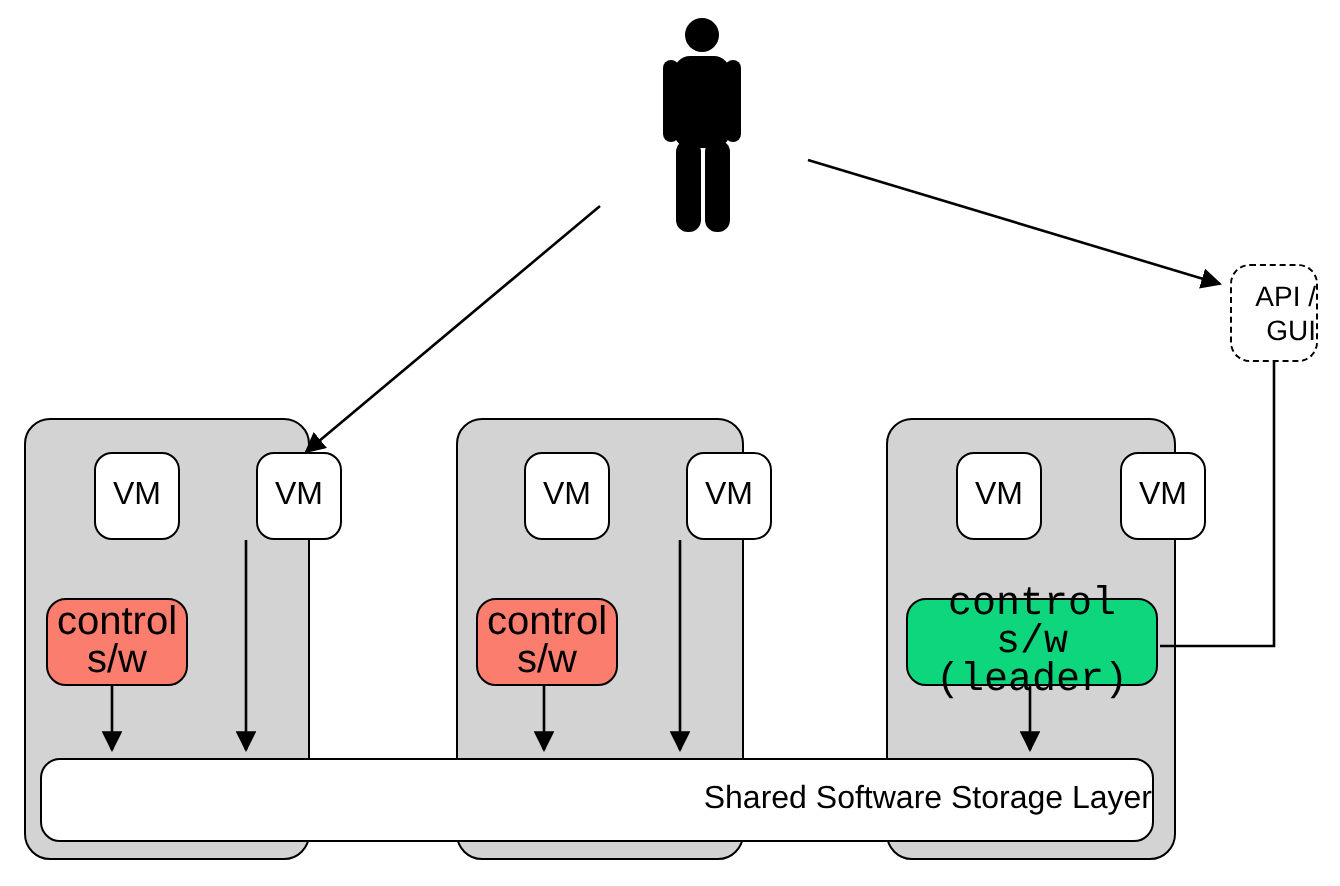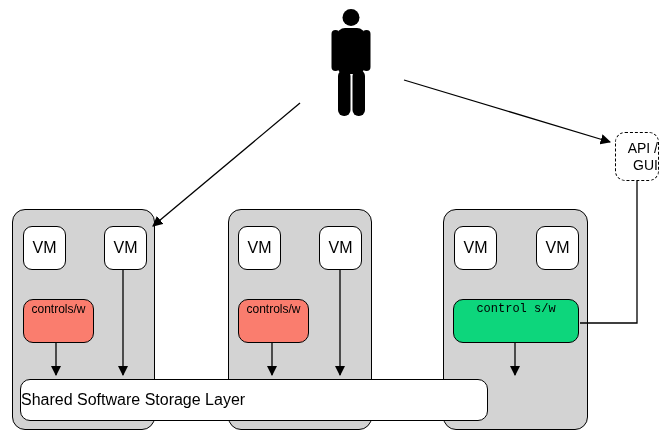--- a/index.html
+++ b/index.html
@@ -11,32 +11,33 @@
   .node{
     position:absolute;top:209px;height:221px;
     background:#d3d3d3;border:1.5px solid #000;border-radius:13px;
     box-sizing:border-box;
   }
   .vm{
     position:absolute;top:16px;width:43px;height:44px;
     background:#fff;border:1.5px solid #000;border-radius:9px;
     box-sizing:border-box;text-align:center;line-height:41px;
     font-size:16px;
+    margin-left:24px;
   }
   .ctrl{
     position:absolute;top:89px;height:44px;
     border:1.5px solid #000;border-radius:10px;box-sizing:border-box;
-    text-align:center;font-size:12px;line-height:19px;
-    display:flex;flex-direction:row;justify-content:center;
+    text-align:center;font-size:20px;line-height:19px;
+    display:flex;flex-direction:column;justify-content:center;
   }
   .ctrl span{display:block;}
   #storage-bar{
-    position:absolute;left:20px;top:379px;width:468px;height:42px;
+    position:absolute;left:20px;top:379px;width:557px;height:42px;
     background:#fff;border:1.5px solid #000;border-radius:10px;
-    box-sizing:border-box;text-align:left;line-height:39px;font-size:16px;
+    box-sizing:border-box;text-align:right;line-height:39px;font-size:16px;
   }
   #api-box{
     position:absolute;left:615px;top:132px;width:44px;height:49px;
     background:#fff;border:1.5px dashed #000;border-radius:10px;
     box-sizing:border-box;text-align:center;font-size:14px;line-height:17px;
     display:flex;flex-direction:column;justify-content:center;align-items:flex-end;
   }
   #overlay{position:absolute;left:0;top:0;pointer-events:none;}
 </style>
 </head>
@@ -60,20 +61,21 @@
       <span>control</span>
       <span>s/w</span>
     </div>
   </div>
 
   <div class="node" style="left: 443px; width: 145px; background: rgb(211, 211, 211);">
     <div class="vm" style="left: 10px; background: rgb(255, 255, 255);"><span>VM</span></div>
     <div class="vm" style="left: 92px; background: rgb(255, 255, 255);"><span>VM</span></div>
     <div class="ctrl" style="left: 9px; width: 126px; background: rgb(13, 214, 124); font-family: Liberation Mono, monospace;">
       <span>control s/w</span>
+      <span>(leader)</span>
     </div>
   </div>
 
   <div id="storage-bar">
     <span>Shared Software Storage Layer</span>
   </div>
 
   <div id="api-box">
     <span>API /</span>
     <span>GUI</span>

